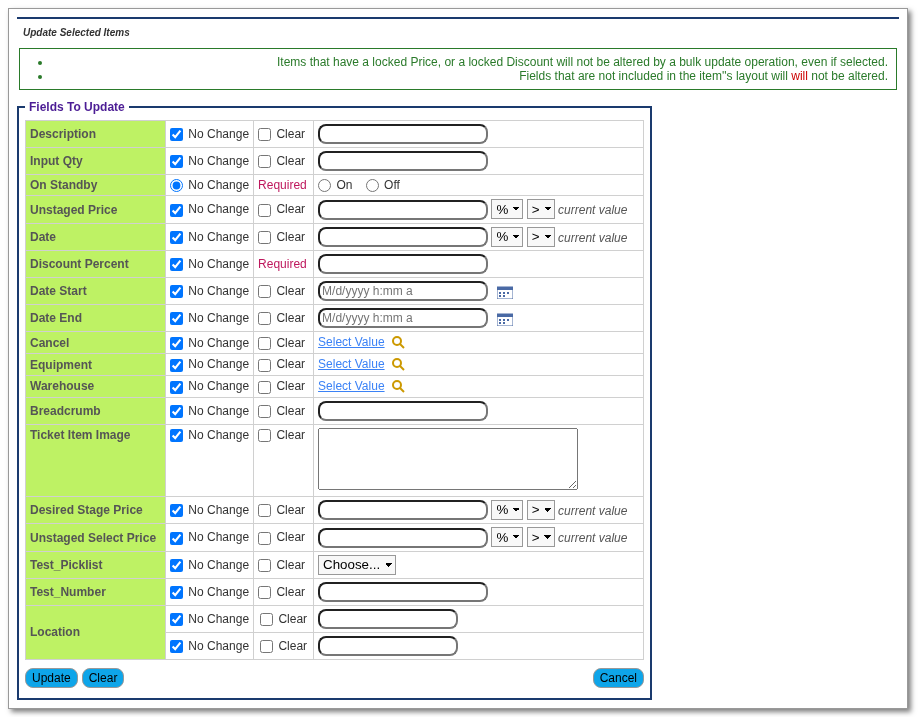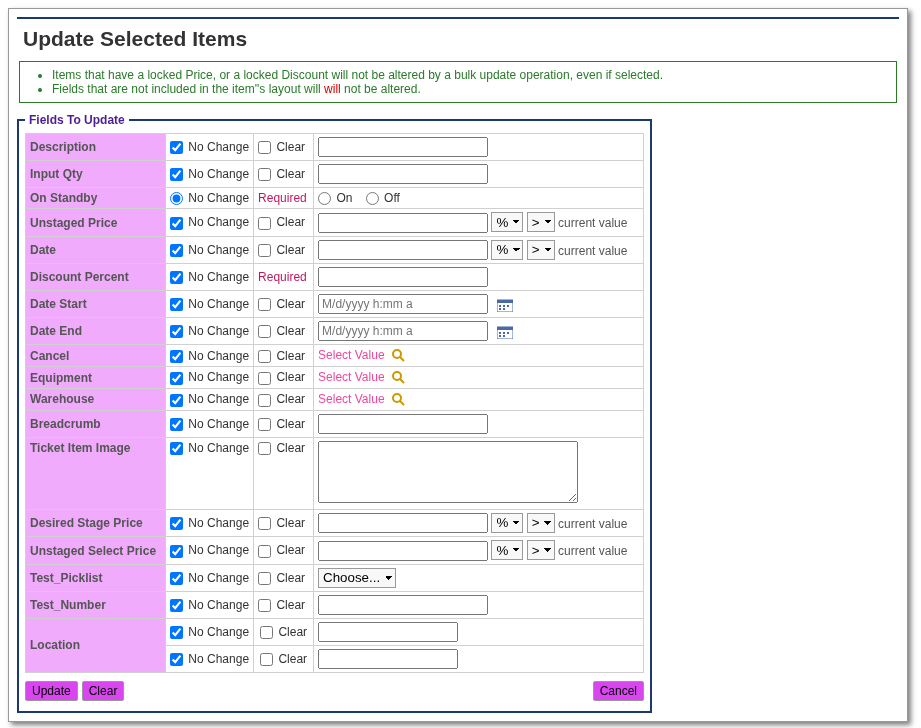--- a/index.html
+++ b/index.html
@@ -1,42 +1,42 @@
 <!DOCTYPE html>
 <html><head>
 <meta charset="utf-8">
 <style>
 * { box-sizing: border-box; margin: 0; padding: 0; }
 body { font-family: Arial, sans-serif; font-size: 12px; color: #333; background: #fff; padding: 8px; }
 .panel { border: 1px solid #999; box-shadow: 3px 3px 5px rgba(0,0,0,0.5); padding: 8px; width: 900px; background:#fff; }
 .title-bar { border-top: 2px solid #1a3a6e; padding: 8px 6px 6px; }
-.title { font-weight: bold; font-size: 21px; color:#333; }
-.notice { border: 1px solid #2a7a2a; padding: 6px 8px; margin: 4px 2px 10px; }
+.title { font-weight: bold; font-size: 10px; color:#333;font-style:italic; }
+.notice { border: 1px solid #2a7a2a; padding: 6px 8px; margin: 4px 2px 10px; text-align: right; }
 .notice ul { list-style: disc; padding-left: 24px; }
 .notice li { color: #2a7a2a; }
 .notice .also { color: #c00; }
 .columns { display:flex; gap:8px; }
 fieldset.fields-box { border: 2px solid #1a3a6e; padding: 6px 6px 10px; position: relative; width: 635px; }
 fieldset.results-box { border: 2px solid #1a3a6e; padding: 8px; flex:1; height: 220px; }
 legend { color:#4c1d95; font-weight:bold; padding:0 4px; font-size:12px; }
 table.fields { border-collapse: collapse; width: 100%; }
 table.fields td { border: 1px solid #d0d0d0; padding: 3px 4px; vertical-align: middle; font-size:12px; }
-td.lbl { background:#f0abfc; width:140px; font-weight:bold; color:#555; }
+td.lbl { background:#bef264; width:140px; font-weight:bold; color:#555; }
 td.nochange { width:88px; white-space:nowrap; }
 td.clearcell { width:60px; white-space:nowrap; }
 input[type=checkbox], input[type=radio] { vertical-align:middle; margin-right:2px; }
-input[type=text] { font-size:12px; padding:1px 2px; }
+input[type=text] { font-size:12px; padding:1px 2px;border-radius:8px; }
 textarea { font-size:12px; }
 .req { color:#be185d; }
-.cv { color:#555; }
-.sv-link { color:#ec4899; cursor:pointer; }
+.cv { color:#555;font-style:italic; }
+.sv-link { color:#3b82f6; text-decoration:underline; cursor:pointer; }
 .lookup-icon { display:inline-block; width:14px; height:14px; vertical-align:middle; margin-left:4px; }
 .cal-icon { display:inline-block; width:16px; height:14px; vertical-align:middle; margin-left:6px; }
 .btn-row { margin-top:8px; display:flex; gap:4px; }
-button.btn { font-size:12px; padding:2px 6px; background:#d946ef; border:1px solid #999; border-radius:2px; cursor:pointer; }
+button.btn { font-size:12px; padding:2px 6px; background:#0ea5e9; border:1px solid #999; border-radius:8px; cursor:pointer; }
 .spacer { flex:1; }
 select.arrow { -webkit-appearance:none; appearance:none; padding:1px 14px 1px 4px; border:1px solid #999; background:#f8f8f8; height:20px; background-image: linear-gradient(45deg, transparent 50%, #000 50%), linear-gradient(135deg, #000 50%, transparent 50%); background-position: right 6px center, right 2px center; background-size:4px 4px,4px 4px; background-repeat:no-repeat; }
 </style>
 </head>
 <body>
 
 <div class="panel">
   <div class="title-bar">
     <div class="title">Update Selected Items</div>
   </div>

